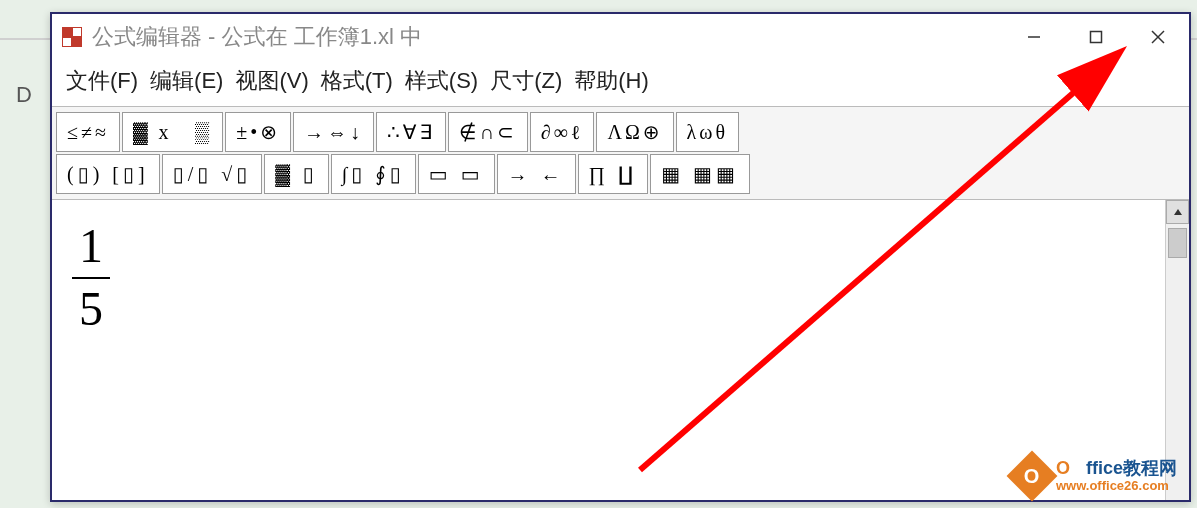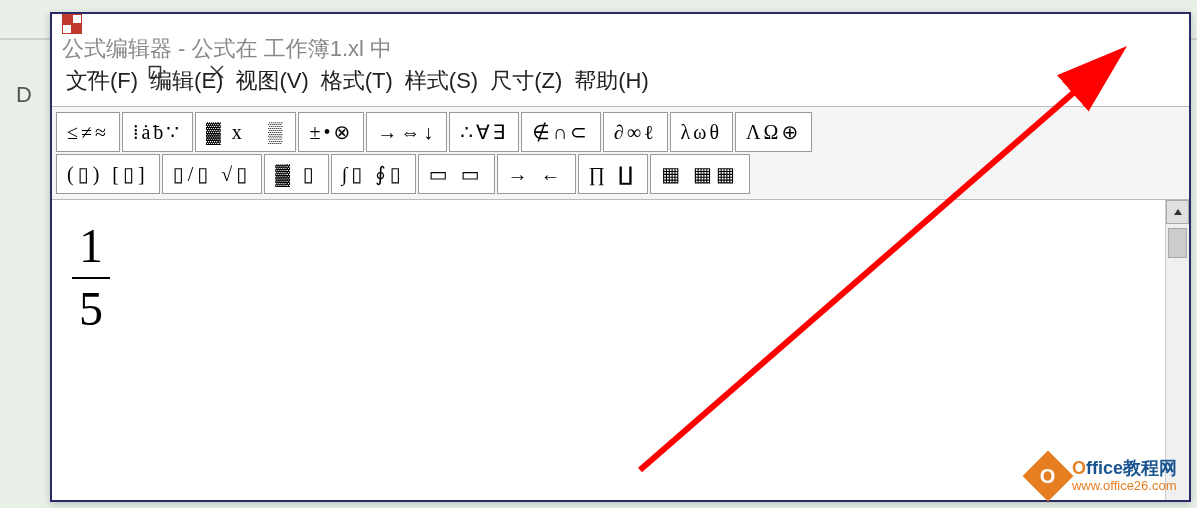--- a/index.html
+++ b/index.html
@@ -33,25 +33,25 @@
       right: 6px;
       bottom: 6px;
       background: #fff;
       border: 2px solid #2a2a6a;
       box-shadow: 0 2px 8px rgba(0,0,0,0.2);
       display: flex;
       flex-direction: column;
     }
     .titlebar {
       display: flex;
+      align-items: center;
       height: 46px;
       padding: 0 0 0 10px;
       color: #888;
       font-size: 22px;
-      flex-direction: column;
     }
     .titlebar .app-icon {
       width: 20px;
       height: 20px;
       margin-right: 10px;
       display: inline-flex;
       flex-direction: column;
     }
     .titlebar .app-icon .r1 { height: 10px; display: flex; }
     .titlebar .app-icon .sq { width: 10px; height: 10px; }
@@ -176,22 +176,22 @@
       align-items: center;
       justify-content: center;
       color: #fff;
       font-weight: bold;
       font-size: 20px;
     }
     .watermark .logo span { transform: rotate(-45deg); }
     .watermark .wm-text { display: flex; flex-direction: column; line-height: 1.1; }
     .watermark .wm-line1 { font-size: 18px; font-weight: bold; }
     .watermark .wm-line1 .o1 { color: #e67e22; }
-    .watermark .wm-line1 .rest { color: #1a5490; }
-    .watermark .wm-line2 { font-size: 13px; color: #e67e22; font-weight: normal; }
+    .watermark .wm-line1 .rest { color: #1a5490; margin-left: 16px; }
+    .watermark .wm-line2 { font-size: 13px; color: #e67e22; font-weight: bold; }
   </style>
 </head>
 <body>
 
 <div class="spreadsheet-rule"></div>
 <div class="bg-col-label">D</div>
 
 <div class="window">
 
   <div class="titlebar">
@@ -233,29 +233,28 @@
     <span class="menu-item">视图(V)</span>
     <span class="menu-item">格式(T)</span>
     <span class="menu-item">样式(S)</span>
     <span class="menu-item">尺寸(Z)</span>
     <span class="menu-item">帮助(H)</span>
   </div>
 
   <div class="toolbar-area">
     <div class="toolbar-row">
       <div class="tool-group">≤≠≈</div>
-      <div class="tool-group">⁞ȧƀ∵</div>
       <div class="tool-group">▓ x⃗ ▒</div>
       <div class="tool-group">±•⊗</div>
       <div class="tool-group">→⇔↓</div>
       <div class="tool-group">∴∀∃</div>
       <div class="tool-group">∉∩⊂</div>
       <div class="tool-group">∂∞ℓ</div>
+      <div class="tool-group">ΛΩ⊕</div>
       <div class="tool-group">λωθ</div>
-      <div class="tool-group">ΛΩ⊕</div>
     </div>
     <div class="toolbar-row">
       <div class="tool-group row2">(▯) [▯]</div>
       <div class="tool-group row2">▯/▯ √▯</div>
       <div class="tool-group row2">▓ ▯</div>
       <div class="tool-group row2">∫▯ ∮▯</div>
       <div class="tool-group row2">▭ ▭</div>
       <div class="tool-group row2">→ ←</div>
       <div class="tool-group row2">∏ ∐</div>
       <div class="tool-group row2">▦ ▦▦</div>

